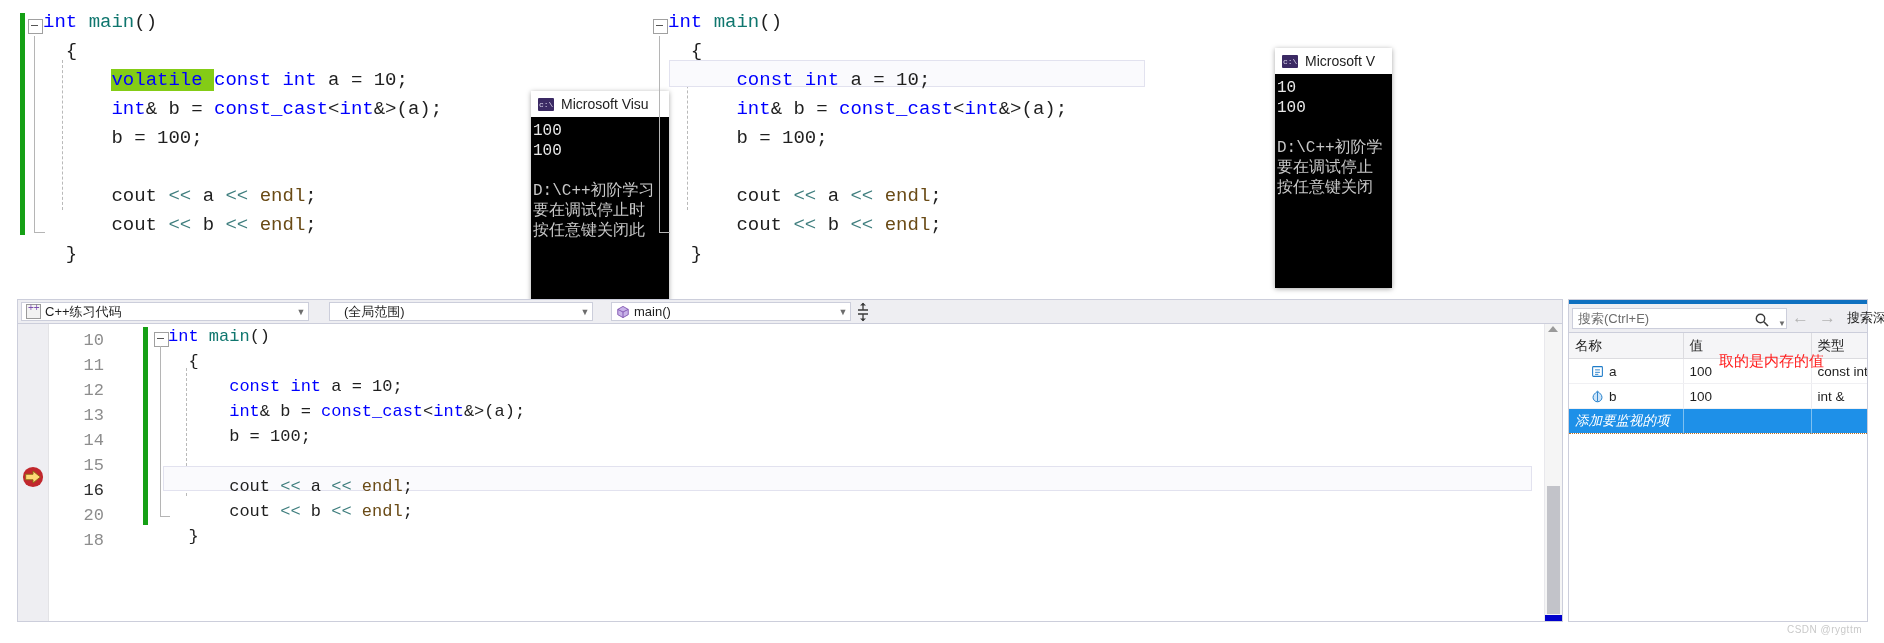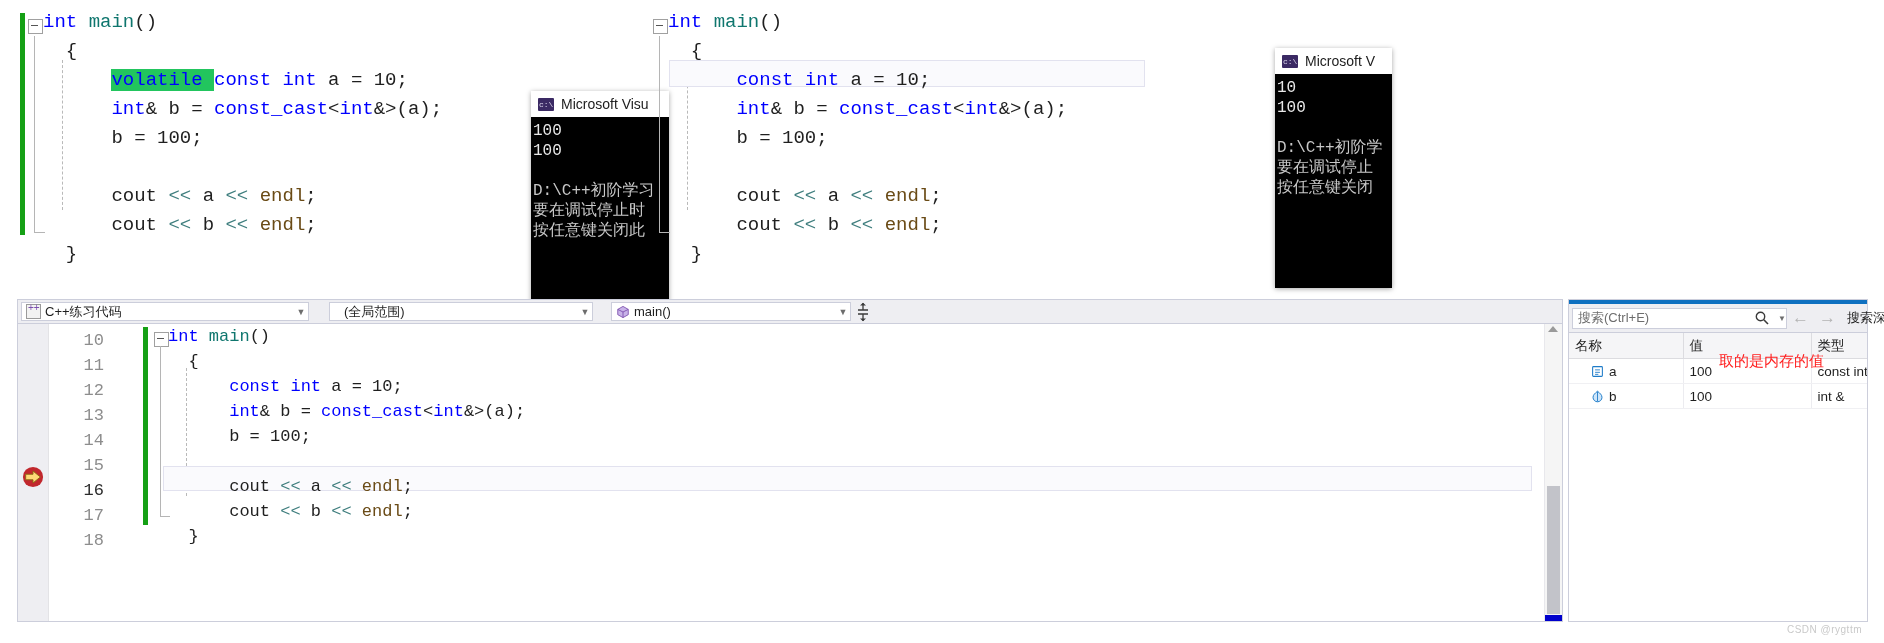--- a/index.html
+++ b/index.html
@@ -16,21 +16,21 @@
     font-family:"Liberation Mono","DejaVu Sans Mono",monospace;
     font-size:19px;line-height:29px;white-space:pre;
     color:#1f1f1f;
   }
   .kw{color:#0000ff;}
   .num{color:#1f1f1f;}
   .op{color:#1f1f1f;}
   .fn{color:#0f766e;}
   .strm{color:#3f7e7e;}
   .endl{color:#6a4b16;}
-  .sel{background:#22c55e;text-align:center;}
+  .sel{background:#84cc16;text-align:center;}
   .caret{display:inline-block;width:2px;height:20px;background:#000;vertical-align:-4px;margin-right:-2px;}
 
   
   .changebar{position:absolute;width:5px;background:#15a015;}
   
   .collapse{
     position:absolute;width:13px;height:13px;border:1px solid #a0a0a0;background:#fff;
     font-size:12px;line-height:10px;text-align:center;color:#555;
     font-family:"Liberation Sans",sans-serif;
   }
@@ -100,21 +100,21 @@
   .vscroll .up{position:absolute;top:2px;left:3px;width:0;height:0;border-left:5px solid transparent;border-right:5px solid transparent;border-bottom:6px solid #9a9a9a;}
   .vscroll .thumb{position:absolute;left:2px;width:13px;background:#c2c3c9;}
 
   
   #watch{position:absolute;left:1568px;top:299px;width:300px;height:323px;}
   .watch-frame{position:absolute;left:0;top:0;right:0;bottom:0;border:1px solid #cccedb;box-sizing:border-box;background:#fff;}
   .watch-topline{height:4px;background:#0e70c0;}
   .watch-toolbar{height:28px;display:flex;align-items:center;background:#eeeef2;border-bottom:1px solid #cccedb;}
   .searchbox{
     height:21px;flex:0 0 auto;background:#fff;border:1px solid #cccedb;box-sizing:border-box;
-    display:flex;align-items:center;margin-left:3px;font-size:13px;color:#6d6d6d;padding-left:5px;gap:8px;
+    display:flex;align-items:flex-end;margin-left:3px;font-size:13px;color:#6d6d6d;padding-left:5px;gap:8px;
   }
   .searchbox .ph{flex:1;white-space:nowrap;overflow:hidden;}
   .nav-arrow{font-size:17px;color:#b4b4b4;padding:0 5px;}
   .depth-label{font-size:13px;color:#1e1e1e;margin:0 4px 0 6px;white-space:nowrap;}
   .sep{width:1px;height:18px;background:#cfcfd6;margin:0 6px;}
   .pin-ico{width:18px;height:18px;margin-right:6px;}
 
   table.watch-tbl{border-collapse:collapse;width:100%;table-layout:fixed;
     font-size:13.5px;color:#1e1e1e;font-family:"Liberation Sans",sans-serif;}
   table.watch-tbl th{
@@ -203,21 +203,21 @@
     </svg>
 
     <div class="linenums" id="vs-linenums">
         <div>10</div>
         <div>11</div>
         <div>12</div>
         <div>13</div>
         <div>14</div>
         <div>15</div>
         <div class="cur">16</div>
-        <div>17</div>
+        <div>20</div>
         <div>18</div>
       </div>
 
     <div class="codearea">
       <div class="changebar" style="left:25px;top:3px;height:198px;"></div>
       <div class="collapse" style="left:36px;top:8px;"></div>
       <div class="guide-solid" style="left:42px;top:22px;height:170px;"></div>
       <div class="guide-elbow" style="left:42px;top:168px;width:9px;height:24px;border-top:0;"></div>
       <div class="guide-dash" style="left:68px;top:44px;height:128px;"></div>
       <div class="curline" style="left:45px;right:30px;top:142px;"></div>
@@ -286,20 +286,25 @@
             <td style="border-right: 0px;">const int</td>
           </tr>
           <tr>
             <td style="padding-left: 22px;"><span class="name-ico"><svg width="13" height="13" viewBox="0 0 16 16">
                   <path d="M8 1.5C11 4 13.5 6 13.5 9A5.5 5.5 0 0 1 2.5 9C2.5 6 5 4 8 1.5z" fill="#cfe6fa" stroke="#1e7bc8" stroke-width="1.2"></path>
                   <path d="M8 2v12" stroke="#1e7bc8" stroke-width="1.1"></path>
                 </svg></span><span>b</span></td>
             <td>100</td>
             <td style="border-right: 0px;">int &amp;</td>
           </tr>
+          <tr class="addrow">
+            <td>添加要监视的项</td>
+            <td></td>
+            <td style="border-right: 0px;"></td>
+          </tr>
         </tbody>
     </table>
 
     <div class="annot" style="left:150px;top:52px;">取的是内存的值</div>
   </div>
 </div>
 
 <div class="watermark">CSDN @rygttm</div>
 
 </body></html>

